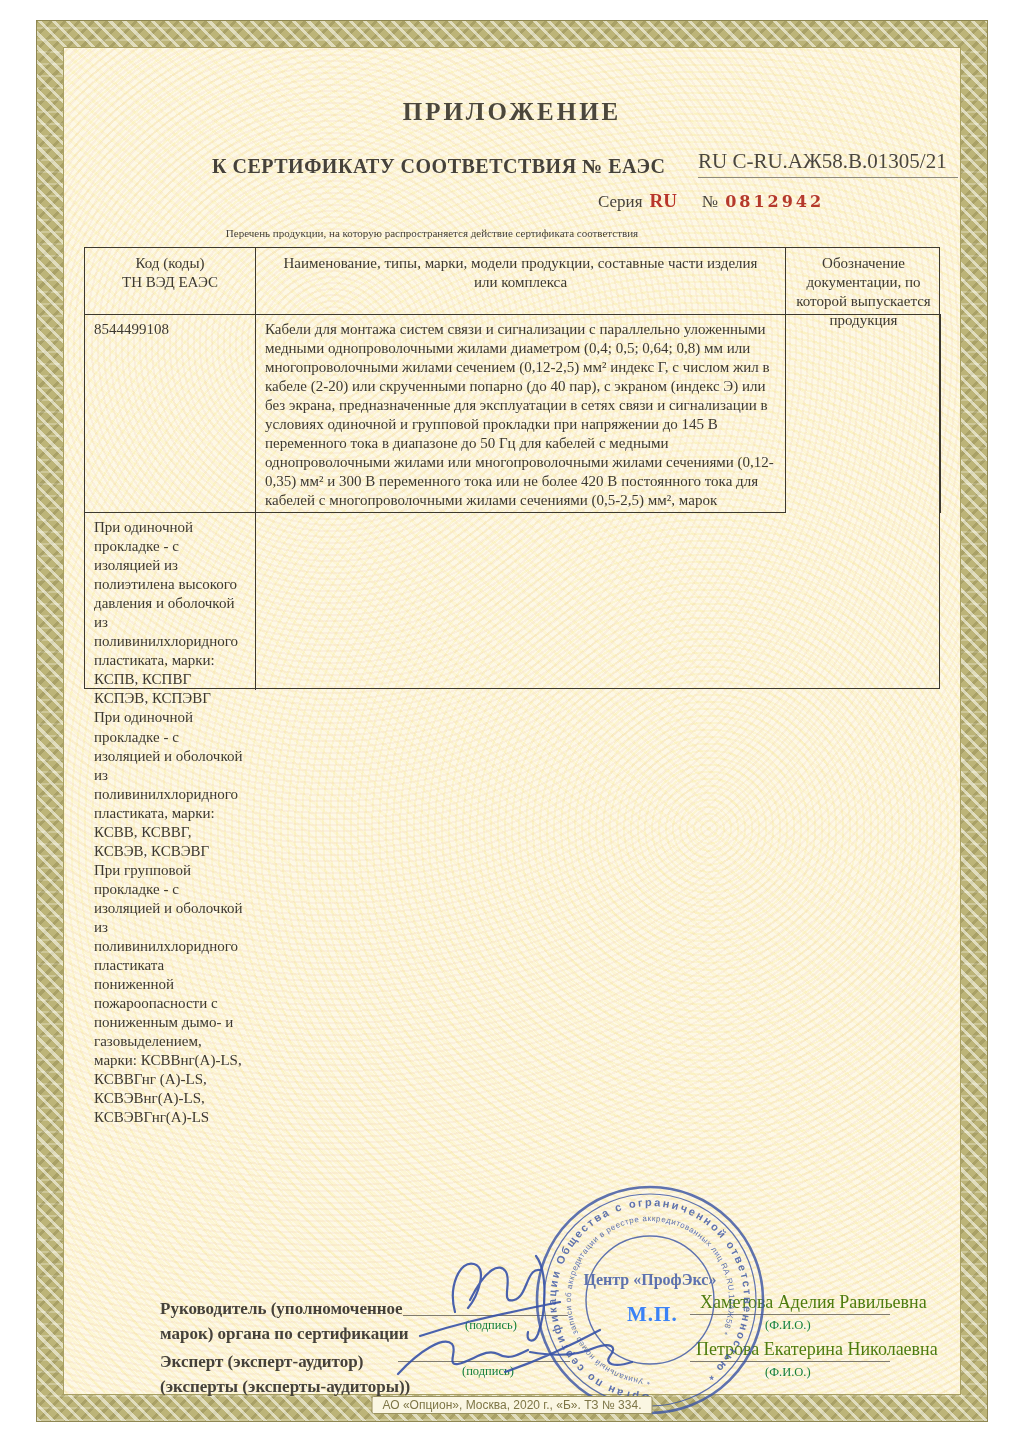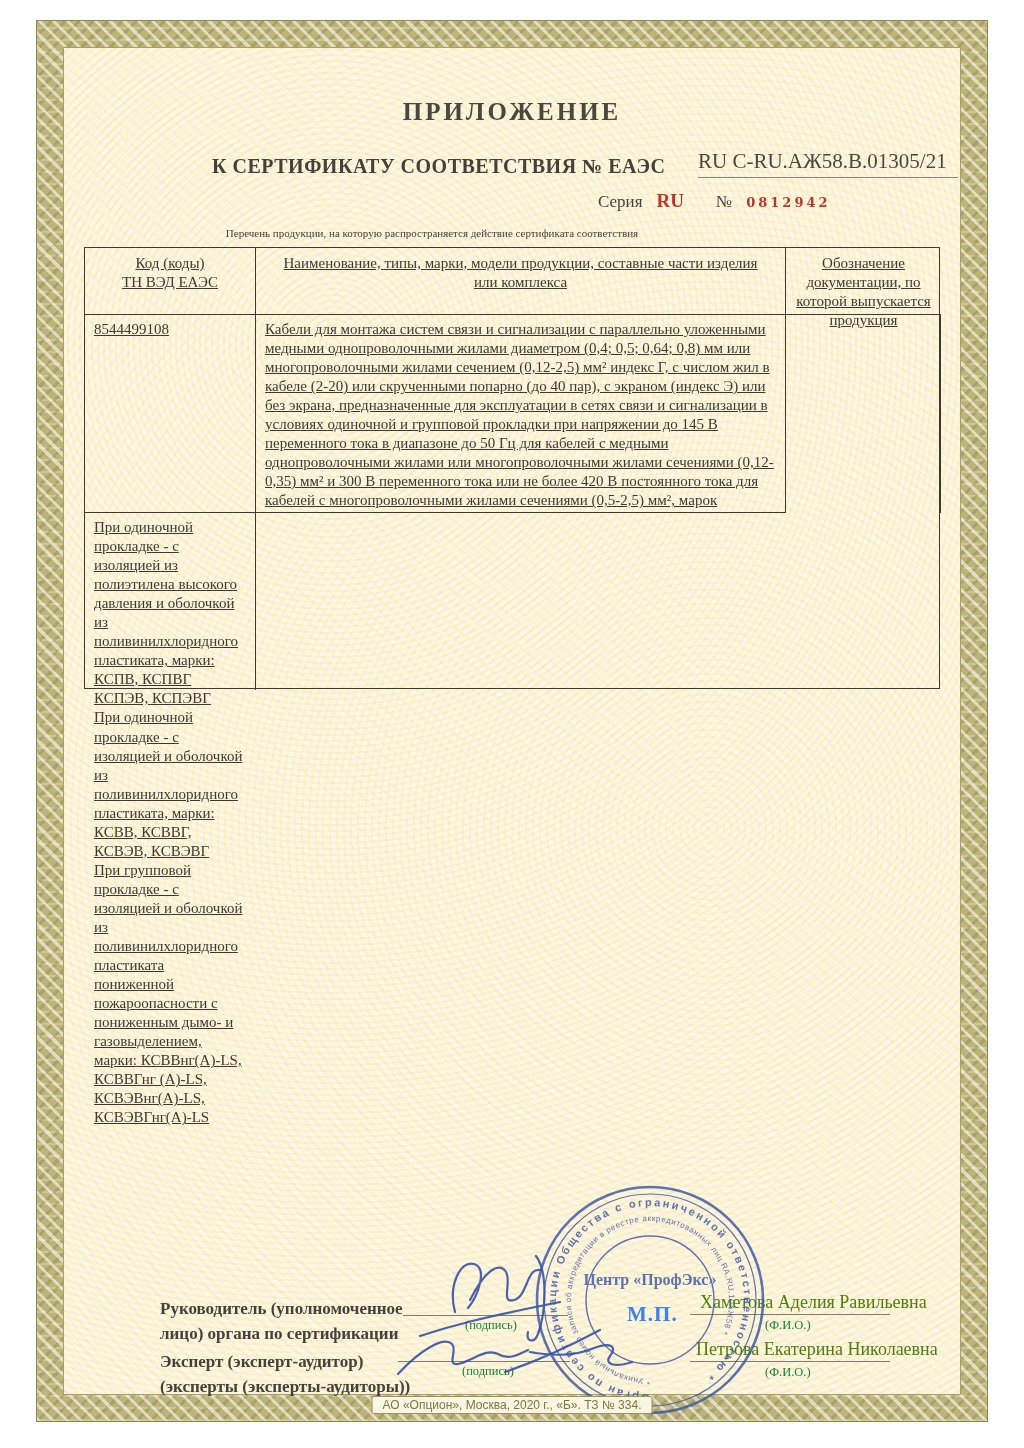--- a/index.html
+++ b/index.html
@@ -30,33 +30,33 @@
   .banner span{font-family:"Liberation Sans", sans-serif;font-weight:bold;font-size:32px;
     letter-spacing:1px;color:#fffdf0;transform:scaleY(1.25);
     text-shadow:2px 2px 0 rgba(92,86,42,.95), -1px -1px 0 rgba(92,86,42,.4);white-space:nowrap;}
   
   .title{position:absolute;left:0;top:98px;width:1024px;text-align:center;
     font-size:25px;font-weight:bold;letter-spacing:3px;color:#4b473c;}
   .subtitle{position:absolute;left:212px;top:155px;font-size:20px;font-weight:bold;
     color:#45413a;letter-spacing:.5px;white-space:nowrap;}
   .certnum{position:absolute;left:698px;top:149px;width:260px;font-size:21px;color:#4a463e;
     border-bottom:1px solid #8d8a7c;padding-bottom:3px;white-space:nowrap;}
-  .series-row{position:absolute;left:598px;top:190px;display:flex;align-items:baseline;gap:14px;}
+  .series-row{position:absolute;left:598px;top:190px;display:flex;align-items:baseline;gap:7px;}
   .series-label{font-size:17px;color:#46423a;}
   .series-value{font-size:19px;font-weight:bold;color:#b8352a;font-family:"Liberation Serif",serif;}
   .num-sign{font-size:17px;color:#46423a;margin-left:18px;}
-  .blank-number{font-size:13px;font-weight:bold;letter-spacing:3px;color:#b5392c;
+  .blank-number{font-size:16px;font-weight:bold;letter-spacing:3px;color:#b5392c;
     font-family:"DejaVu Serif", serif;}
   .intro{position:absolute;left:0;top:227px;width:864px;text-align:center;font-size:11px;color:#45413a;}
   
   .ptable{position:absolute;left:84px;top:247px;width:856px;height:442px;box-sizing:border-box;
     display:grid;grid-template-columns:171px 530px 155px;grid-template-rows:67px 198px 177px;
     border:1.6px solid #3d392f;}
   .cell{box-sizing:border-box;border-right:1.4px solid #3d392f;border-bottom:1.4px solid #3d392f;
-    padding:5px 9px;font-size:15px;line-height:1.27;color:#3d3931;text-decoration:underline;}
+    padding:5px 9px;font-size:15px;line-height:1.27;color:#3d3931;}
   .cell.last-col{border-right:none;}
   .cell.last-row{border-bottom:none;}
   .cell.hdr{text-align:center;display:flex;align-items:flex-start;justify-content:center;
     white-space:pre-line;padding-top:6px;}
   .cell p{margin:0;}
   
   .role{position:absolute;font-size:17px;font-weight:bold;color:#45413a;white-space:pre-line;line-height:1.45;}
   .line{position:absolute;border-bottom:1px solid #807c70;height:0;}
   .small-label{position:absolute;font-size:12.5px;color:#15803d;}
   .fio-name{position:absolute;font-size:18px;color:#4d7c0f;white-space:nowrap;}
@@ -108,21 +108,21 @@
     <div class="cell last-row"></div>
     <div class="cell last-row">
       <p>При одиночной прокладке - с изоляцией из полиэтилена высокого давления и оболочкой из поливинилхлоридного пластиката, марки: КСПВ, КСПВГ КСПЭВ,  КСПЭВГ</p>
       <p>При одиночной прокладке - с изоляцией и оболочкой из поливинилхлоридного пластиката, марки: КСВВ, КСВВГ, КСВЭВ, КСВЭВГ</p>
       <p>При групповой прокладке - с изоляцией и оболочкой из поливинилхлоридного пластиката пониженной пожароопасности с пониженным дымо- и газовыделением, марки:  КСВВнг(А)-LS, КСВВГнг (А)-LS, КСВЭВнг(А)-LS,  КСВЭВГнг(А)-LS</p>
     </div>
     <div class="cell last-col last-row"></div>
   </div>
 
   <div class="role" style="left:160px;top:1297px;">Руководитель (уполномоченное
-лицо) органа по сертификации</div>
+марок) органа по сертификации</div>
   <div class="role" style="left:160px;top:1350px;">Эксперт (эксперт-аудитор)
 (эксперты (эксперты-аудиторы))</div>
 
   <div class="line" style="left:403px;top:1315px;width:165px;"></div>
   <div class="small-label" style="left:465px;top:1318px;">(подпись)</div>
 
   <div class="line" style="left:398px;top:1361px;width:172px;"></div>
   <div class="small-label" style="left:462px;top:1364px;">(подпись)</div>
 
   <div class="fio-name" style="left:700px;top:1292px;">Хаметова Аделия Равильевна</div>

